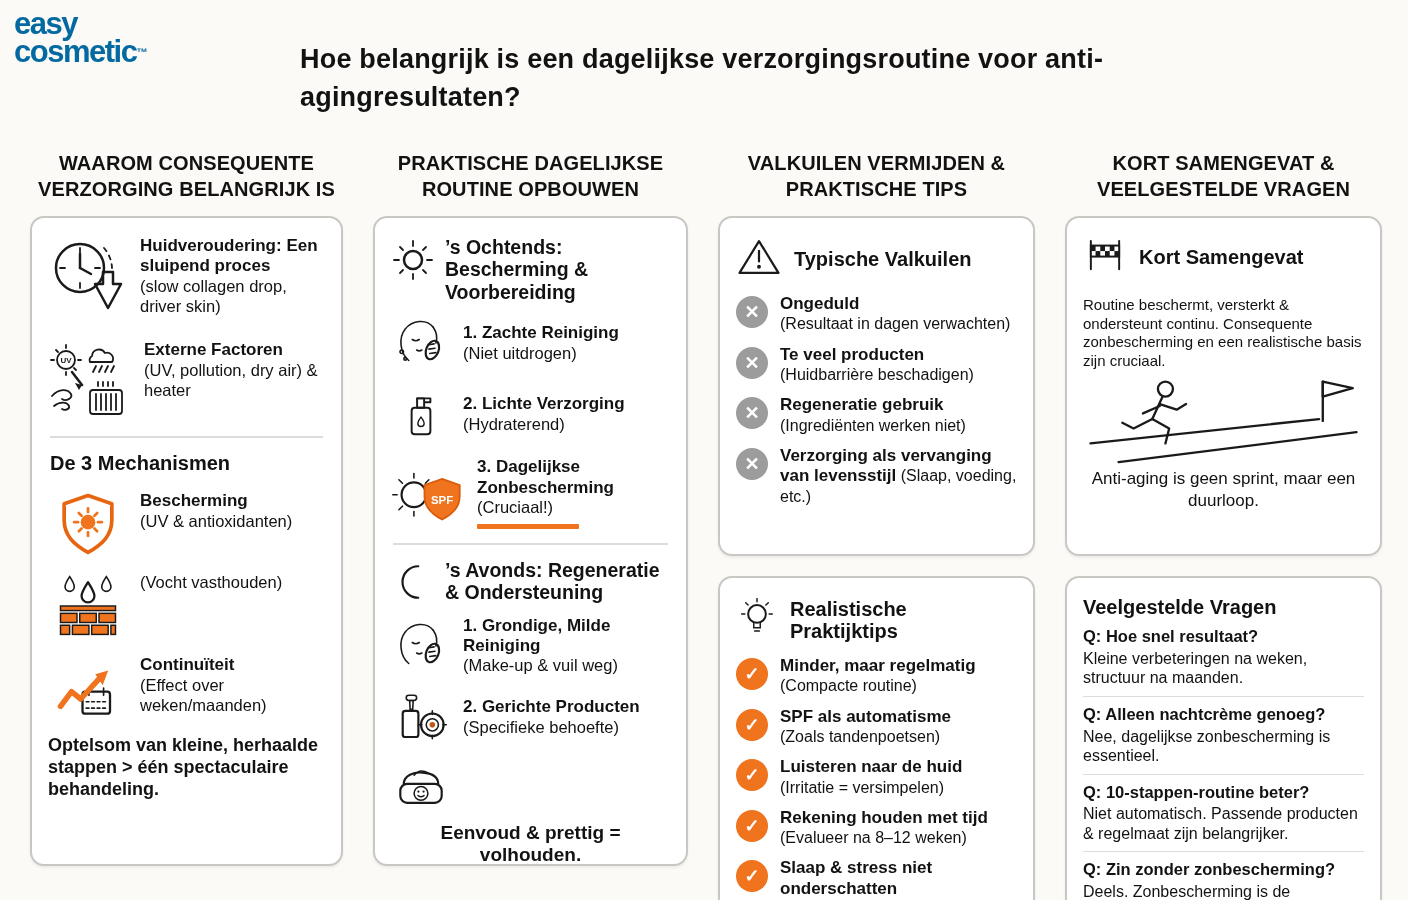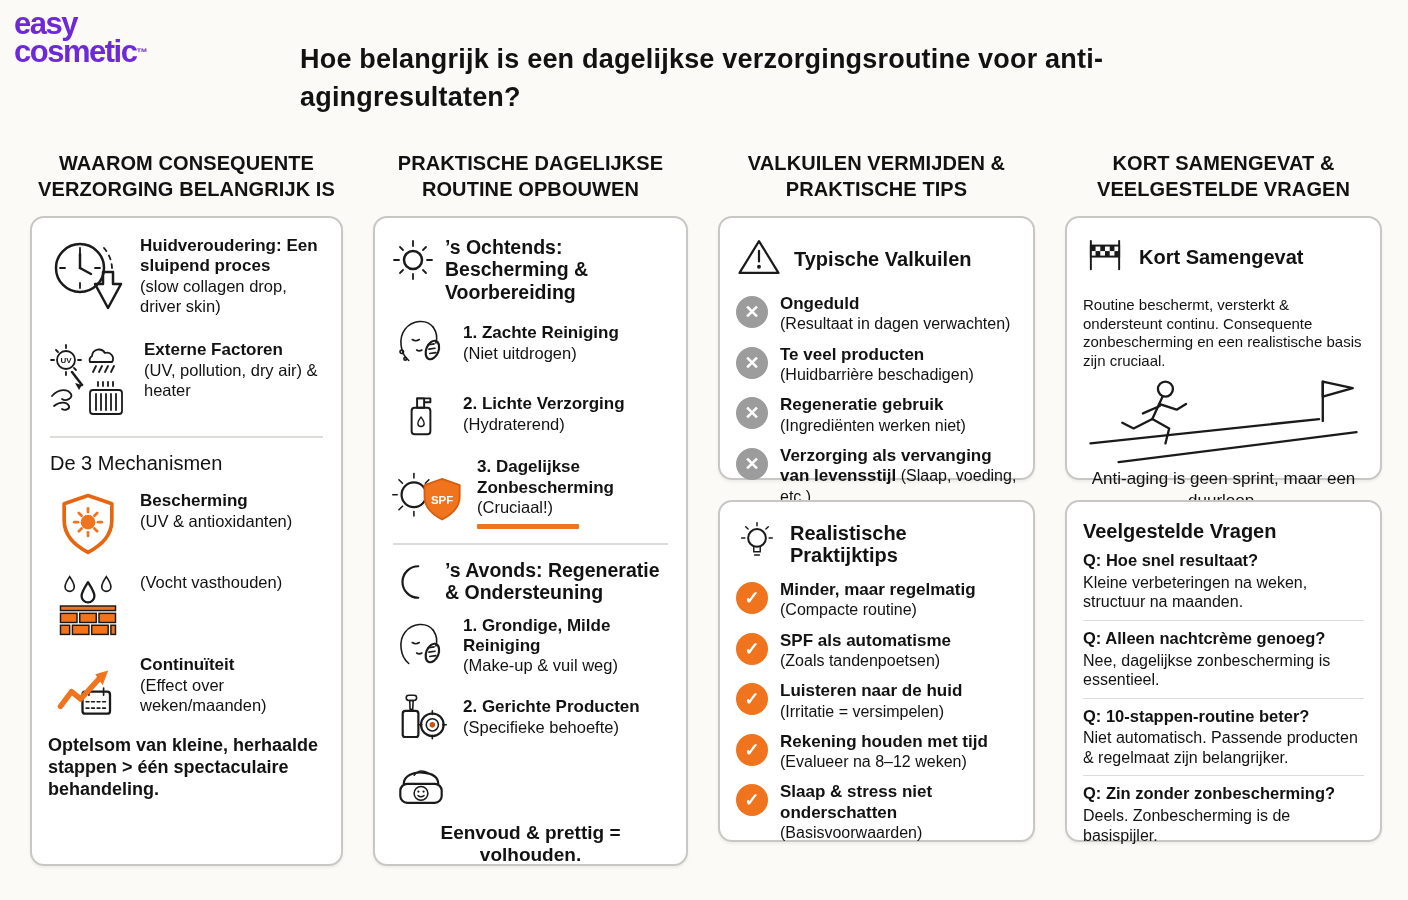--- a/index.html
+++ b/index.html
@@ -2,48 +2,48 @@
 <html><head>
 <meta charset="utf-8">
 <style>
   html,body{margin:0;padding:0;}
   body{width:1408px;height:900px;overflow:hidden;background:#FBFAF7;
        font-family:"Liberation Sans", sans-serif;color:#121212;}
   .page{position:relative;width:1408px;height:900px;}
 
   
   .logo{position:absolute;left:14px;top:10px;font-weight:bold;font-size:31px;
-        line-height:.9;letter-spacing:-1.5px;color:#6d28d9;}
+        line-height:.9;letter-spacing:-1.5px;color:#0369a1;}
   .logo .tm{font-size:11px;letter-spacing:0;vertical-align:6px;}
   .main-title{position:absolute;left:300px;top:22px;width:870px;
         font-size:27px;font-weight:bold;line-height:1.42;letter-spacing:.2px;}
 
   
   .columns{position:absolute;left:30px;top:150px;display:grid;
         grid-template-columns:313px 315px 317px 317px;column-gap:30px;}
   .col{display:flex;flex-direction:column;}
   .col-header{margin:0 0 14px 0;text-align:center;font-size:20px;font-weight:800;
         line-height:1.3;min-height:52px;letter-spacing:.1px;}
   .card{background:#FFFFFF;border:2px solid #C9C7C4;border-radius:14px;
         padding:18px 16px;box-sizing:border-box;box-shadow:0 2px 3px rgba(0,0,0,.06);}
   .card.tall{height:650px;}
-  .card.top{height:264px;margin-bottom:20px;}
+  .card.top{height:340px;margin-bottom:20px;}
   .card.bottom{height:342px;}
 
   
   .row{display:flex;align-items:flex-start;gap:12px;}
   .t{font-weight:bold;font-size:17px;line-height:1.2;}
   .n{font-size:16.5px;line-height:1.2;}
   .icon-box{flex:0 0 80px;display:flex;justify-content:center;}
   .icon-box svg{display:block;}
   .divider{border:none;border-top:2px solid #DEDCD8;margin:14px 2px;}
 
   
   .mb24{margin-bottom:24px;} .mb16{margin-bottom:16px;} .mb14{margin-bottom:14px;}
-  .section-title{font-size:20px;font-weight:400;margin:2px 0 16px 2px;}
+  .section-title{font-size:20px;font-weight:700;margin:2px 0 16px 2px;}
   .col1-footer{font-size:18px;font-weight:800;line-height:1.22;margin-top:12px;}
 
   
   .routine-header{display:flex;align-items:flex-start;gap:10px;margin-bottom:12px;}
   .routine-header .icon-sm{flex:0 0 44px;display:flex;justify-content:center;padding-top:2px;}
   .routine-header h3{margin:0;font-size:19.5px;font-weight:800;line-height:1.15;}
   .step{display:flex;align-items:center;gap:12px;margin-bottom:14px;}
   .step .icon-box2{flex:0 0 60px;display:flex;justify-content:center;}
   .crucial-bar{height:5px;width:102px;background:#F0731D;margin-top:6px;border-radius:1px;}
   .col2-footer{font-size:19px;font-weight:800;text-align:center;margin-top:10px;}

